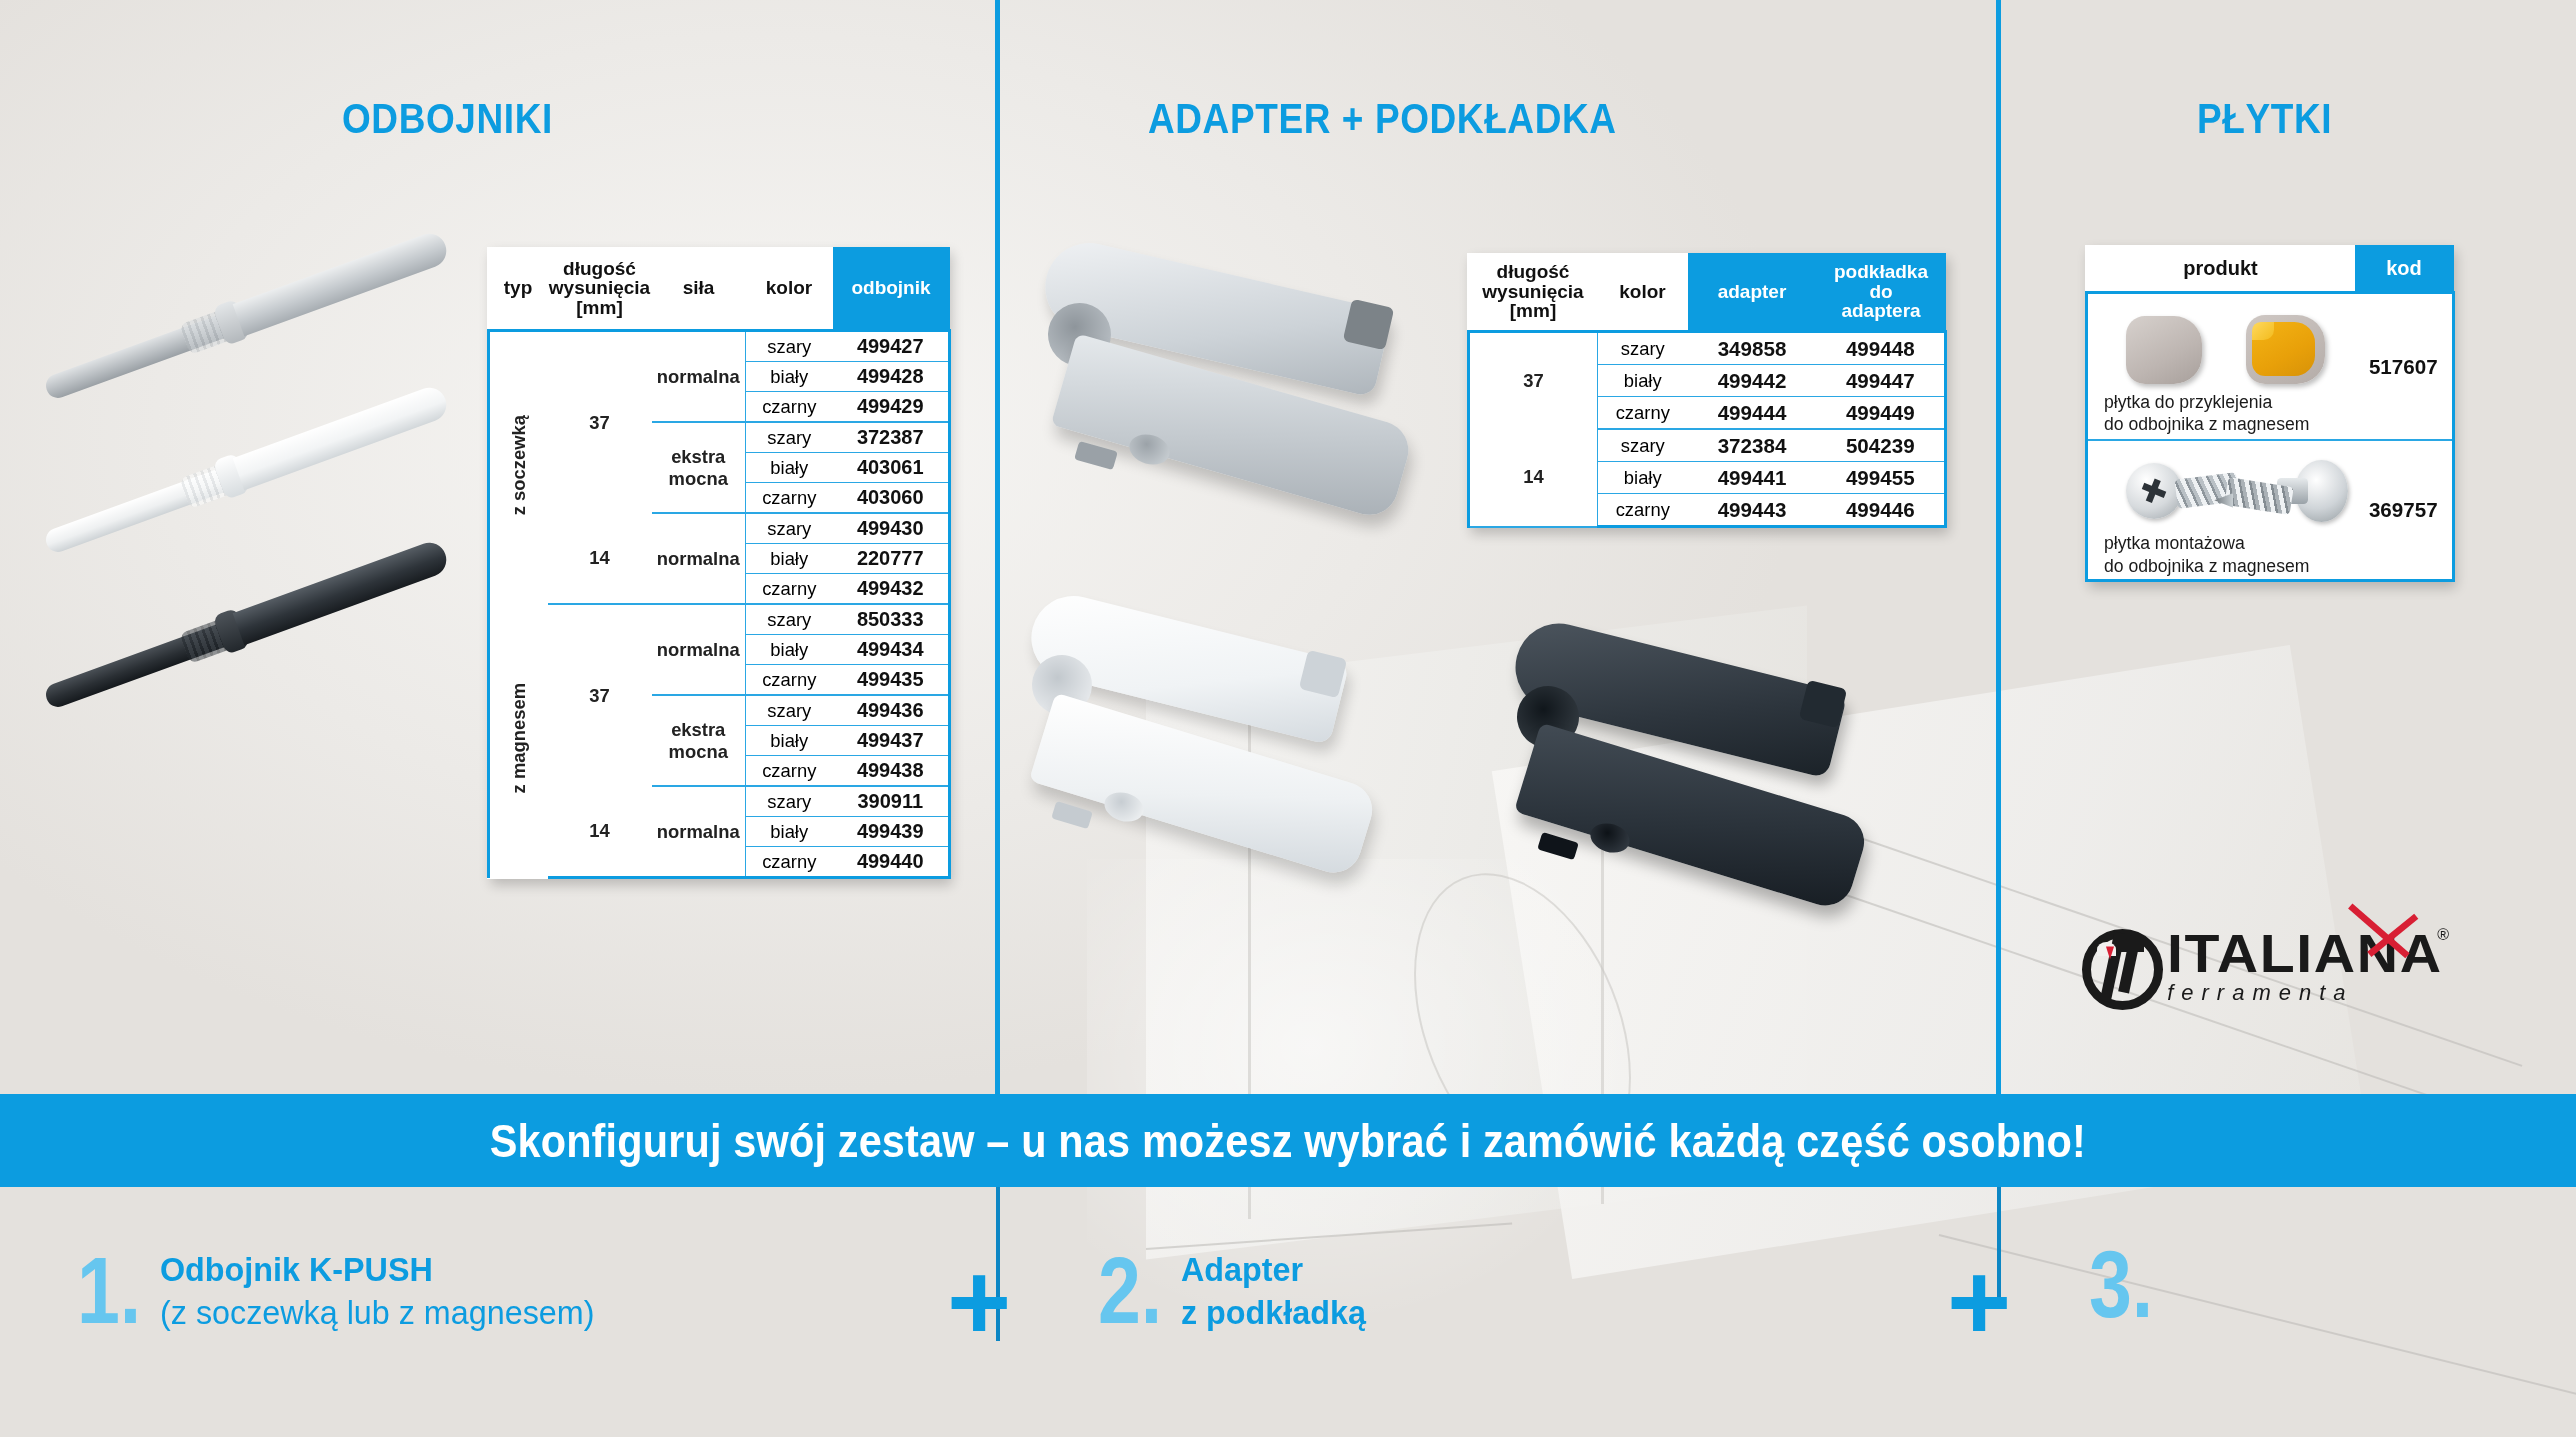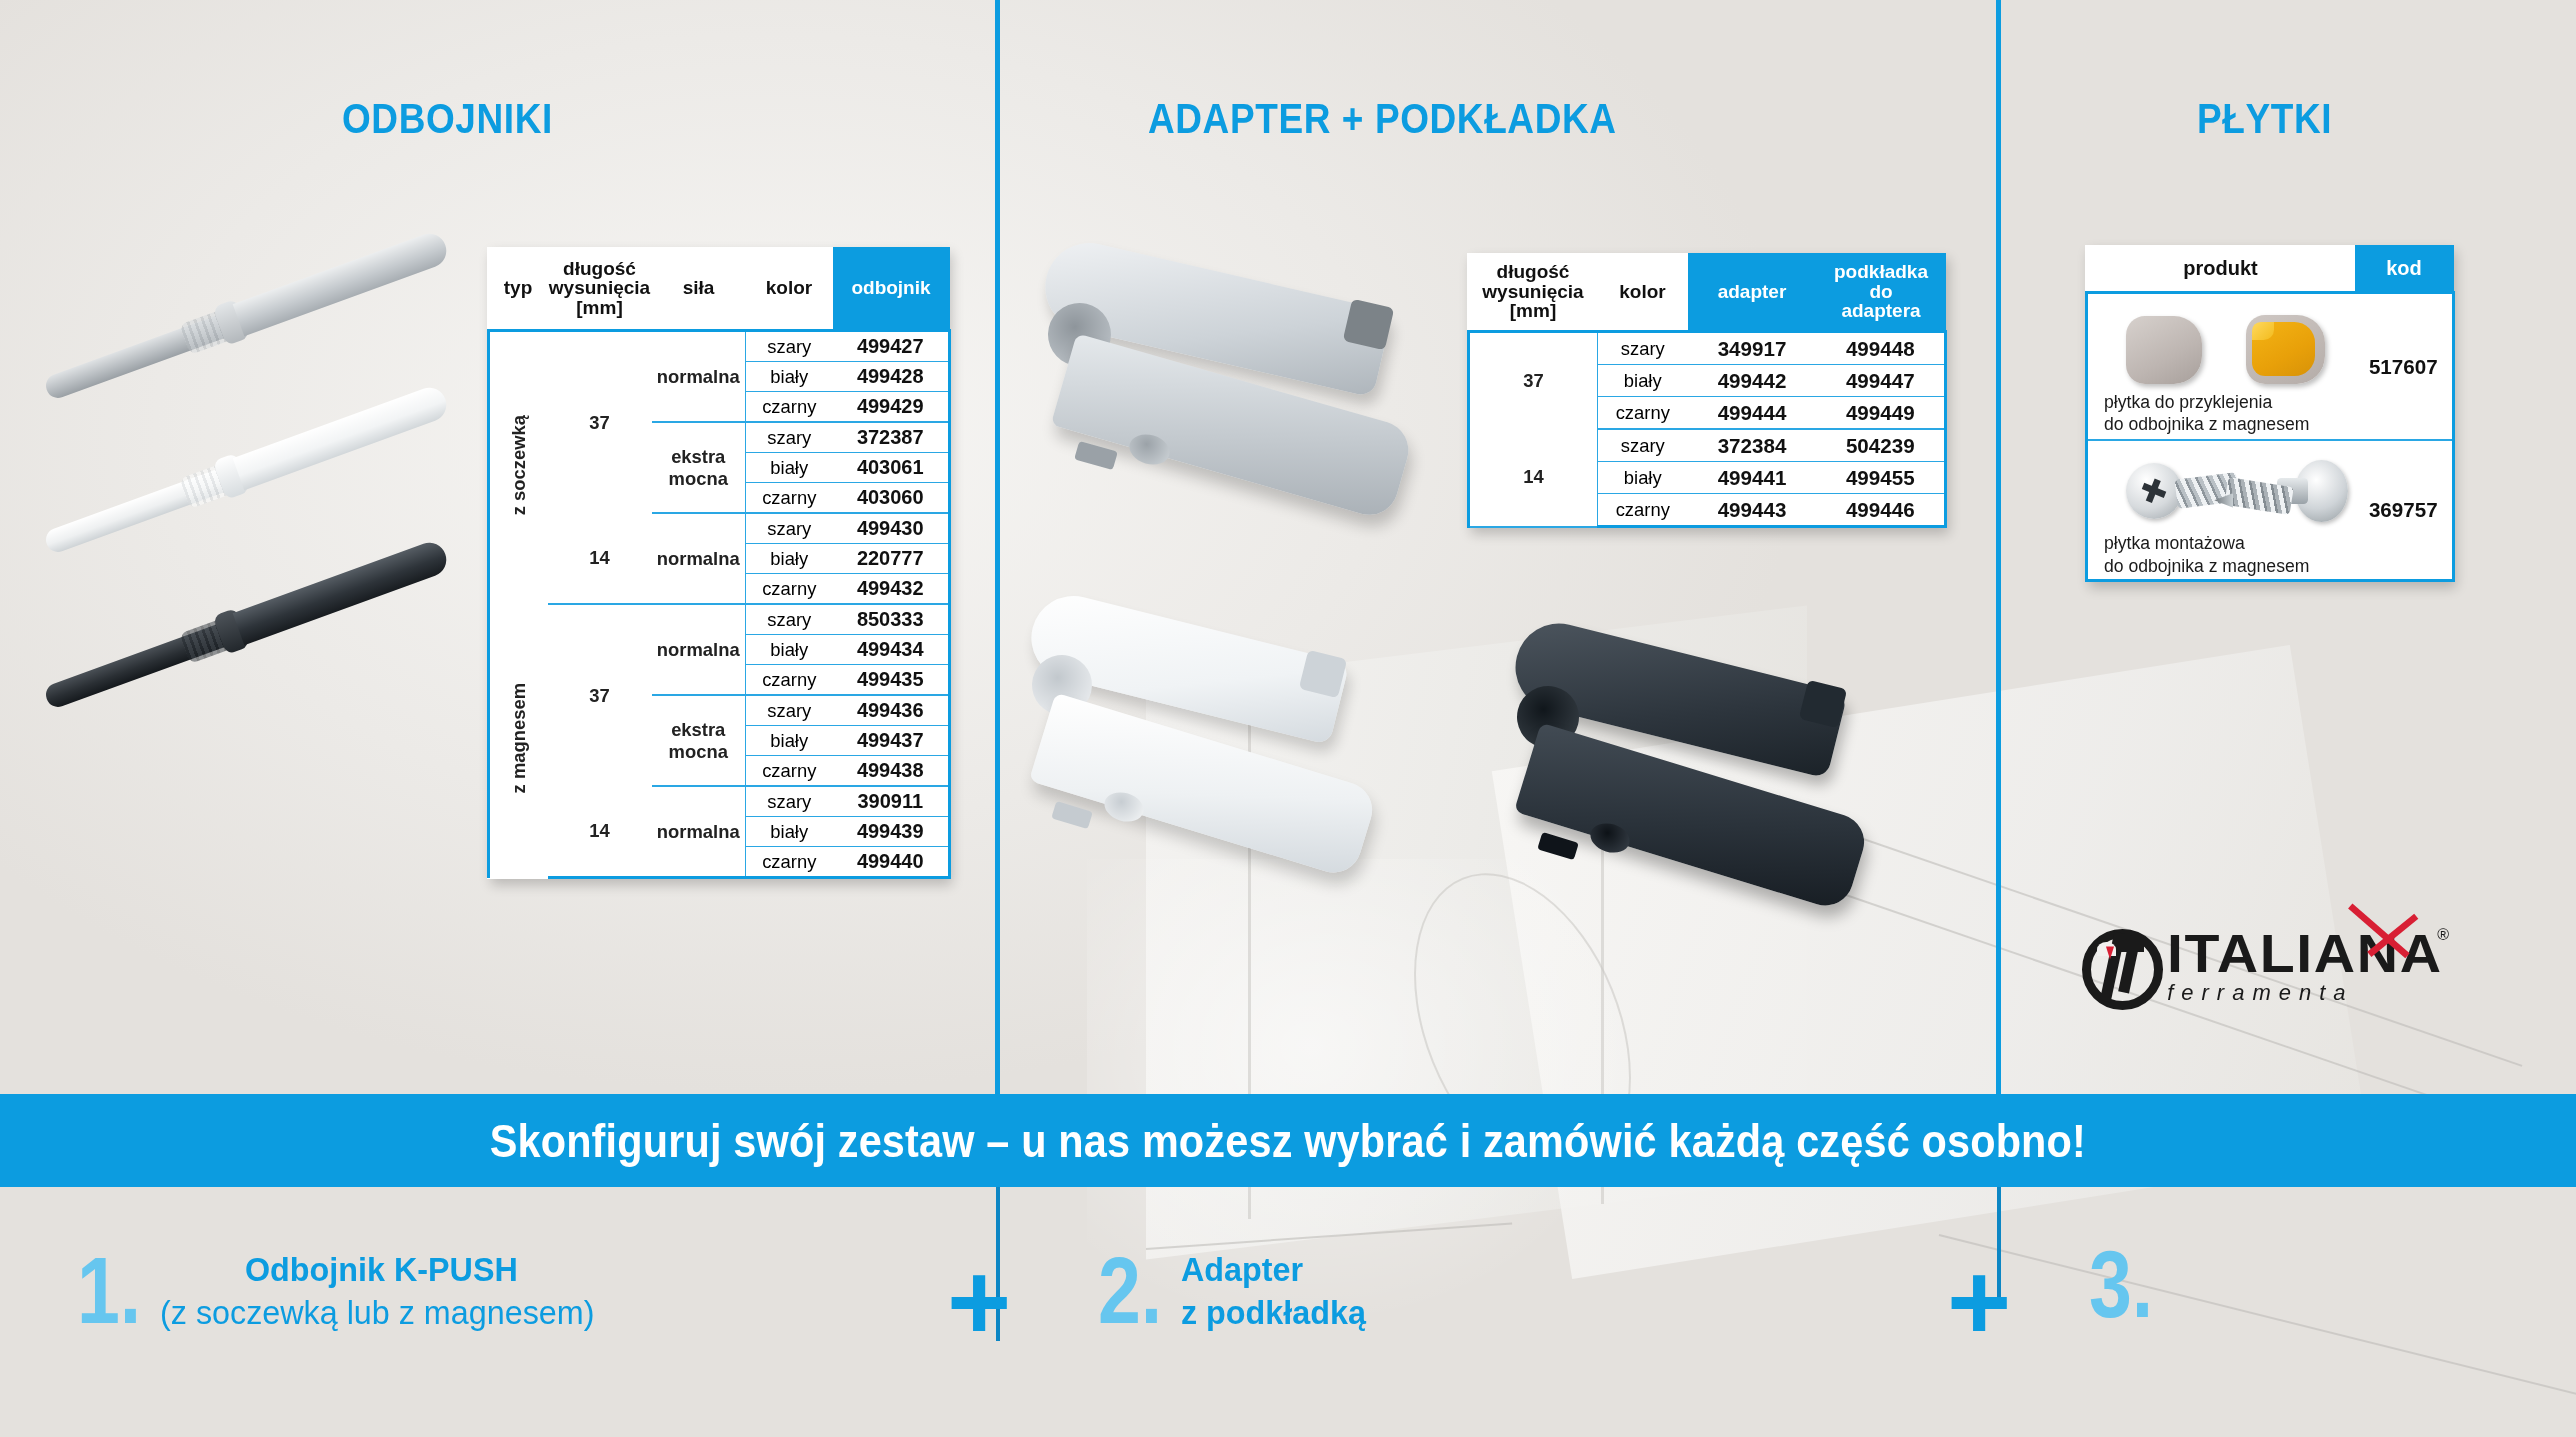--- a/index.html
+++ b/index.html
@@ -396,21 +396,21 @@
           <div>adaptera</div>
         </th>
       </tr>
     </thead>
     <tbody>
       <tr>
         <td rowspan="3" class="thick-top thick-left">
           <span class="lbl">37</span>
         </td>
         <td class="bline bline-l thick-top" style="height:31px">szary</td>
-        <td class="bline code thick-top">349917</td>
+        <td class="bline code thick-top">349858</td>
         <td class="bline code thick-top thick-right">499448</td>
       </tr>
       <tr>
         <td class="bline bline-l" style="height:31px">biały</td>
         <td class="bline code">499442</td>
         <td class="bline code thick-right">499447</td>
       </tr>
       <tr>
         <td class="grpline bline-l" style="height:31px">czarny</td>
         <td class="grpline code">499444</td>
@@ -532,21 +532,21 @@
     </svg>
   </div>
 </div>
 
 <div class="banner">
   <div class="banner-text">Skonfiguruj swój zestaw – u nas możesz wybrać i zamówić każdą część osobno!</div>
 </div>
 
 <div class="step" style="left:77px;top:1248px;">
   <div class="num">1.</div>
-  <div class="txt" style="margin-left:4.4px;align-items:center;">
+  <div class="txt" style="margin-left:4.4px;">
     <div class="l1">Odbojnik K-PUSH</div>
     <div class="l2 light">(z soczewką lub z magnesem)</div>
   </div>
 </div>
 
 <div class="plus" style="left:947px;top:1263px;">+</div>
 
 <div class="step" style="left:1098px;top:1248px;">
   <div class="num">2.</div>
   <div class="txt" style="margin-left:4.4px;">

